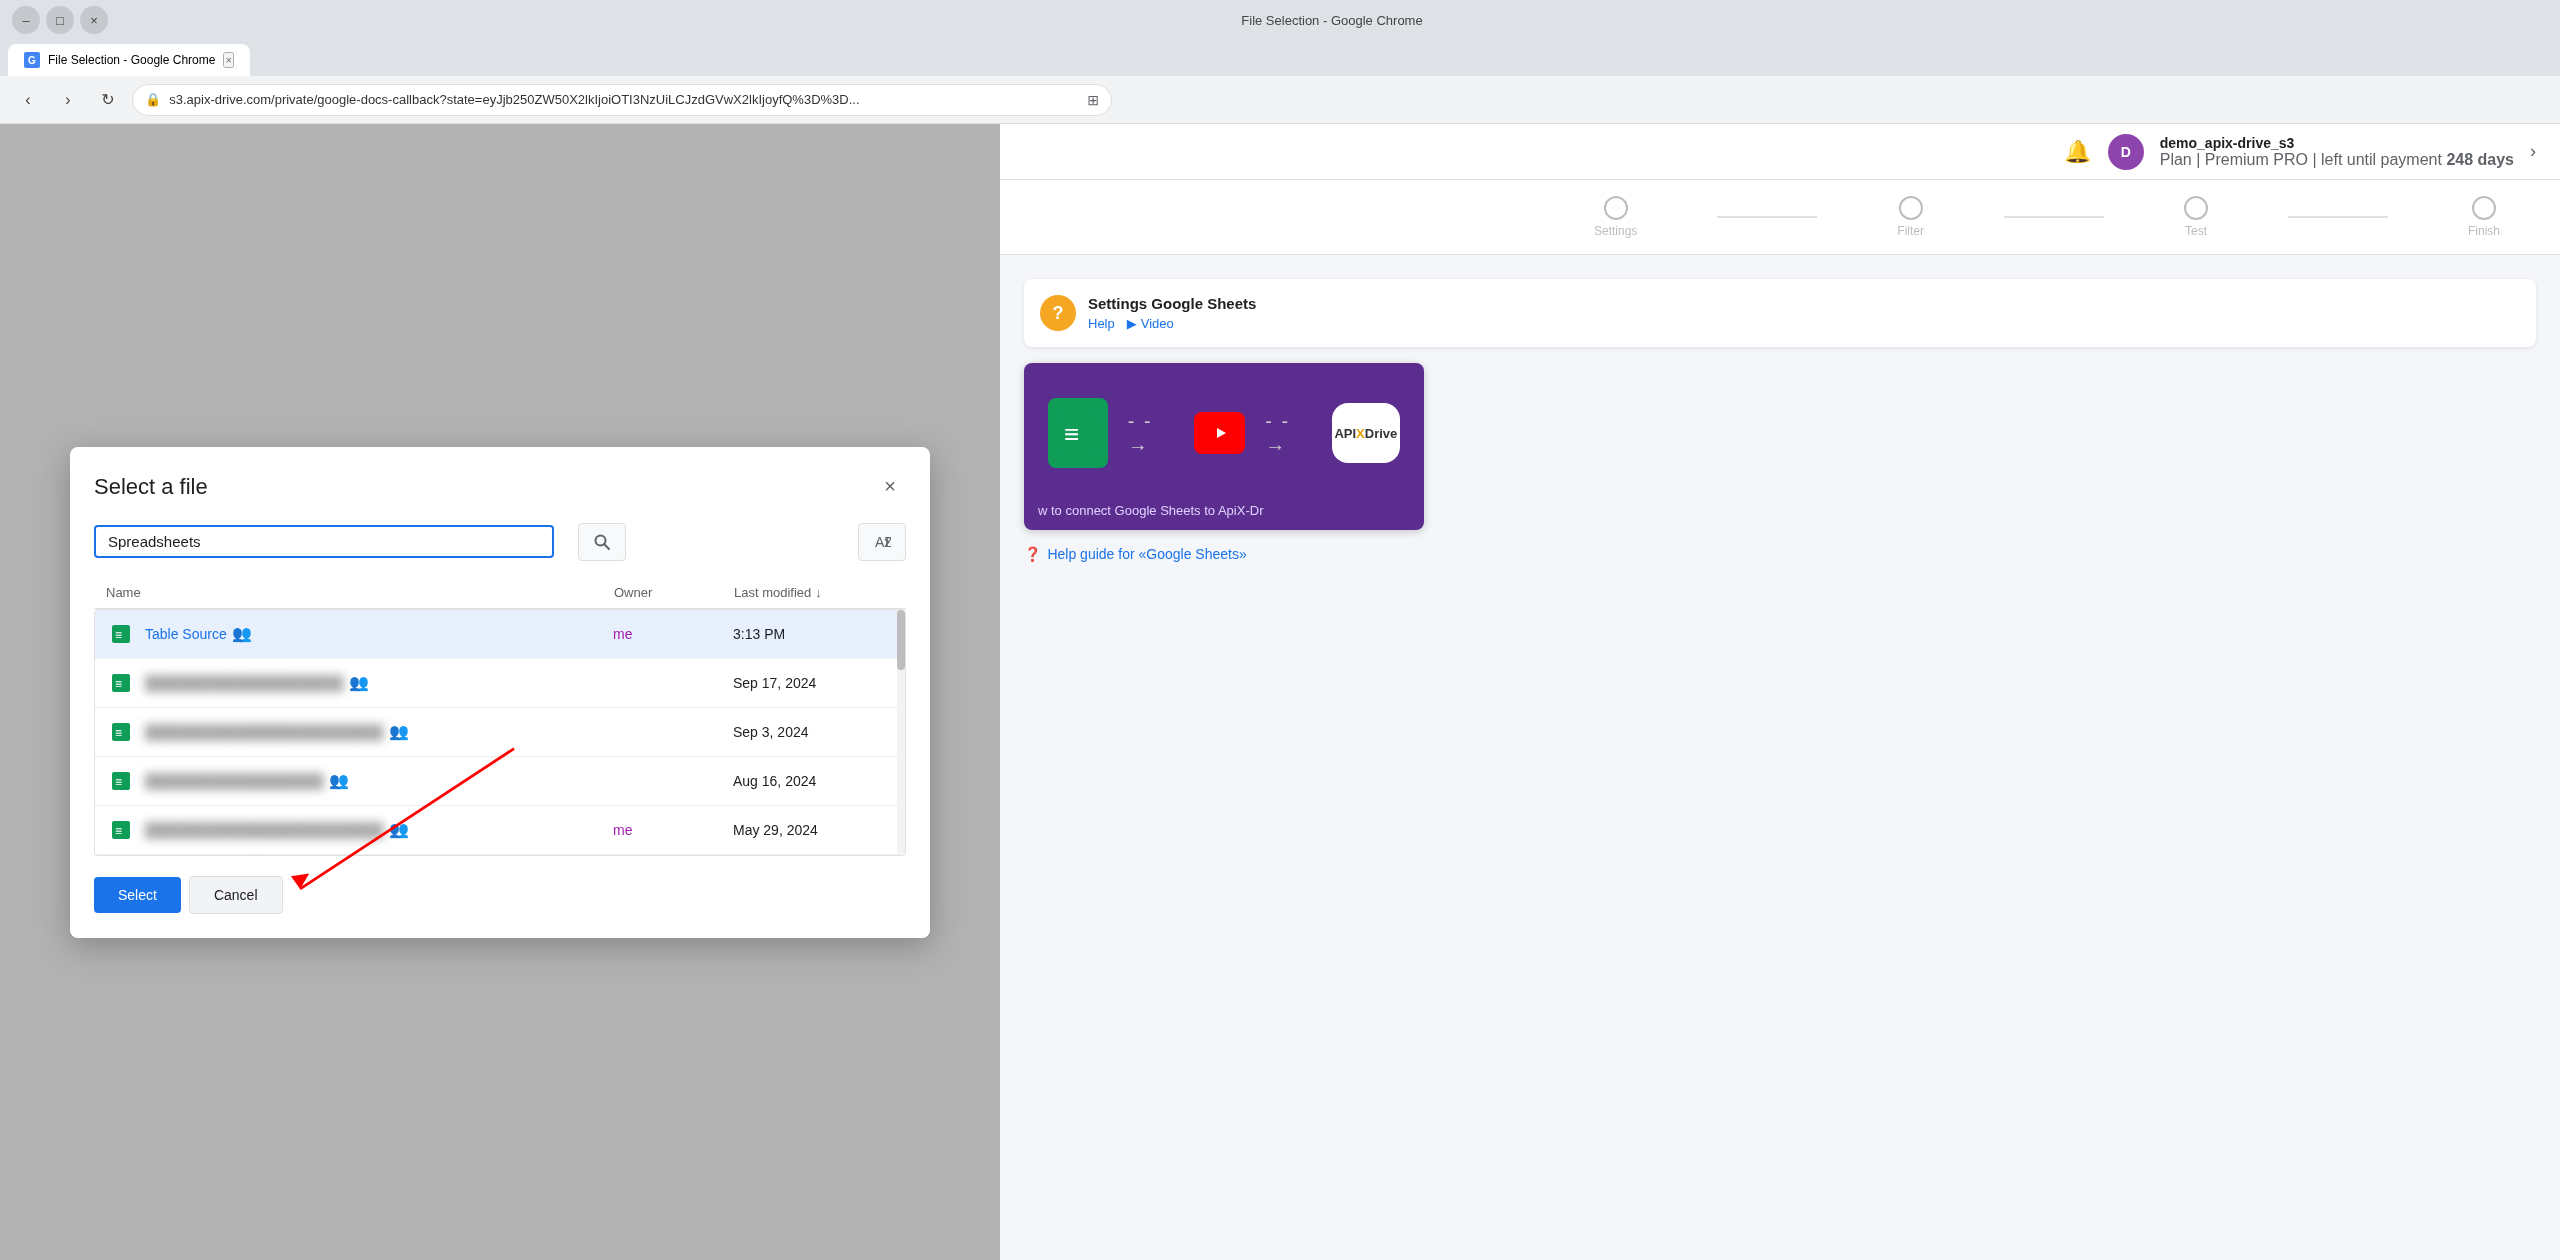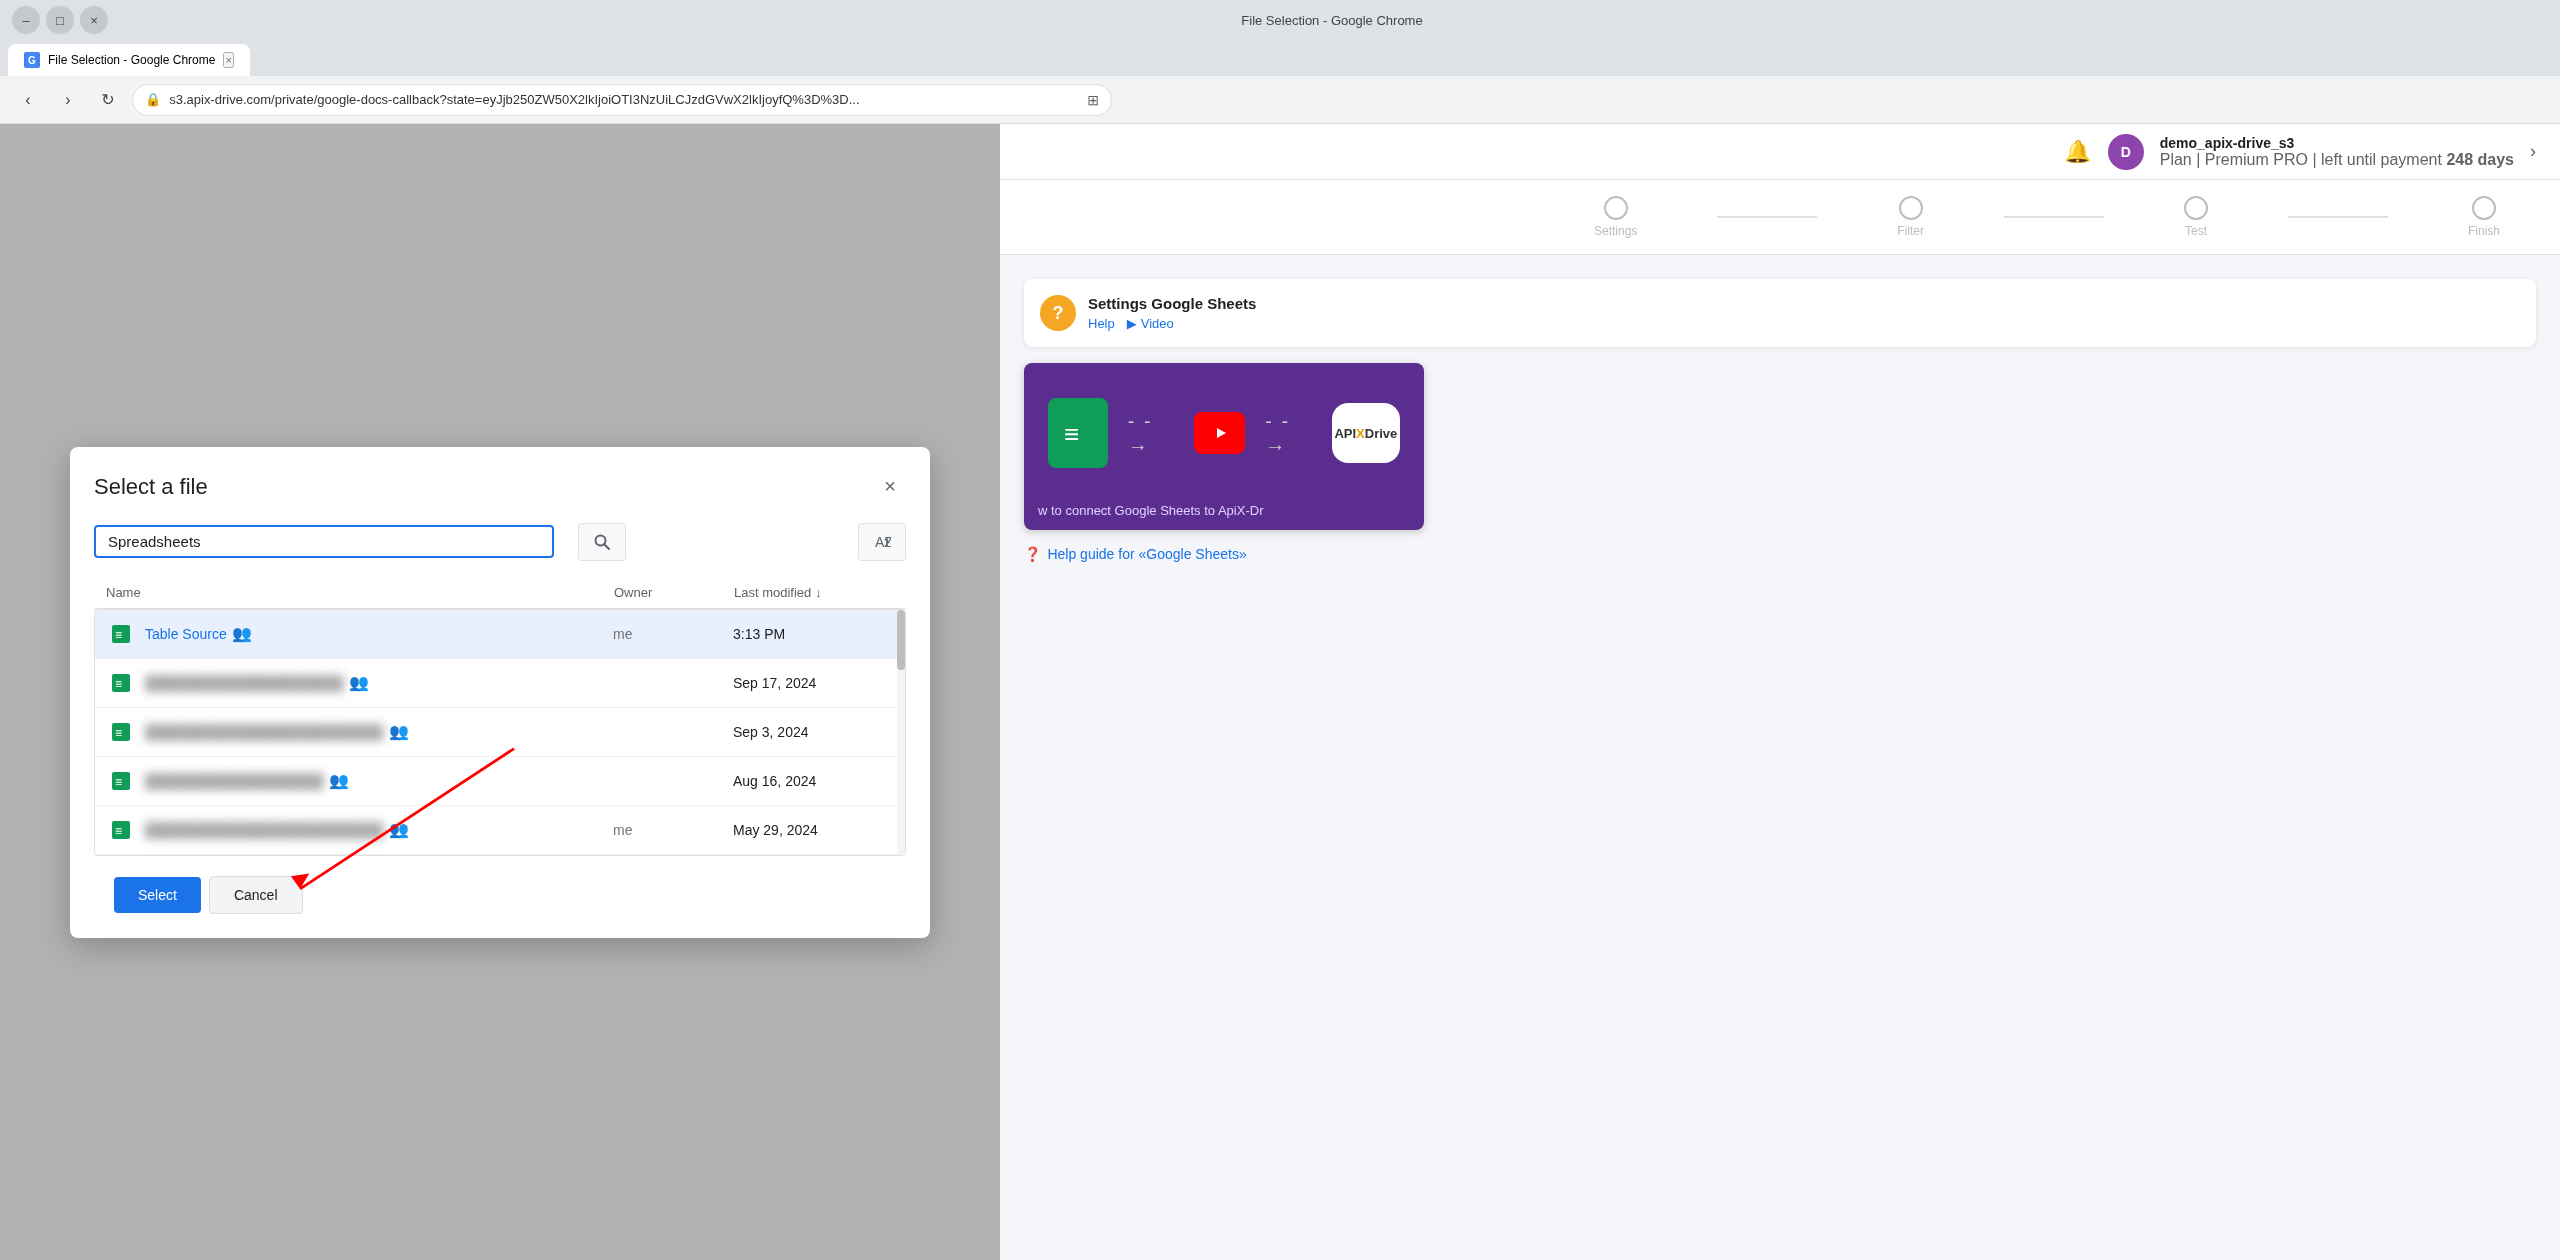--- a/index.html
+++ b/index.html
@@ -184,21 +184,21 @@
     .file-row.selected { background: #e8f0fe; }
     .file-icon {
       width: 28px; height: 28px;
       margin-right: 10px;
       display: flex; align-items: center; justify-content: center;
       font-size: 18px;
     }
     .file-name { flex: 1; color: #1a73e8; display: flex; align-items: center; gap: 6px; }
     .file-name-text { }
     .people-icon { font-size: 16px; color: #5f6368; }
-    .file-owner { width: 120px; color: #737373; }
+    .file-owner { width: 120px; color: #a21caf; }
     .file-date { width: 160px; color: #202124; }
 
     .blurred { filter: blur(5px); color: #aaa; }
 
     .scrollbar-track {
       position: absolute;
       right: 0; top: 0; bottom: 0;
       width: 8px;
       background: #f1f3f4;
     }
@@ -209,21 +209,20 @@
       height: 60px;
       background: #bdbdbd;
       border-radius: 4px;
     }
 
     .dialog-footer {
       display: flex;
       gap: 8px;
       margin-top: 20px;
       align-items: center;
-      margin-left: 20px;
     }
     .btn-select {
       background: #1a73e8;
       color: #fff;
       border: none;
       border-radius: 4px;
       padding: 10px 24px;
       font-size: 14px;
       cursor: pointer;
       font-weight: 500;

